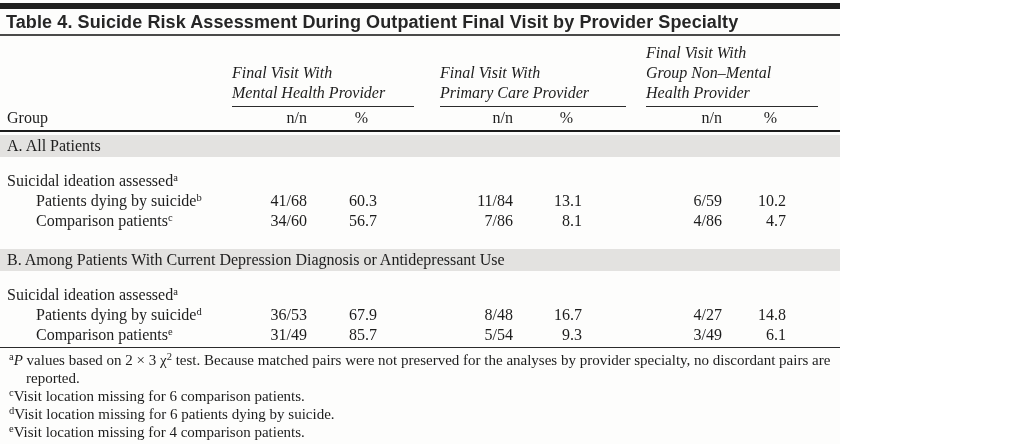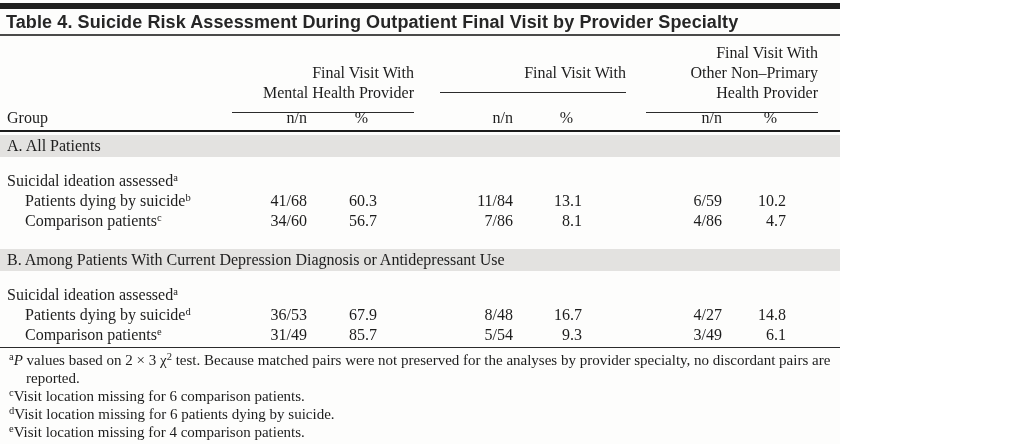--- a/index.html
+++ b/index.html
@@ -19,24 +19,25 @@
     font-weight: bold;
     font-size: 18px;
     line-height: 19px;
     color: #262626;
     border-bottom: 2px solid #4a4a4a;
     letter-spacing: 0.1px;
   }
   .header-region { position: relative; height: 94px; border-bottom: 2px solid #1c1c1c; }
   .colgroup {
     position: absolute;
-    text-align: right;
+    text-align: left;
     line-height: 20px;
-    padding-bottom: 9px;
+    padding-bottom: 3px;
     border-bottom: 1.5px solid #2b2b2b;
+    font-style: italic;
   }
   .cg1 { left: 232px; width: 182px; top: 27px; }
   .cg2 { left: 440px; width: 186px; top: 27px; }
   .cg3 { left: 646px; width: 172px; top: 7px; }
   .grid-cols {
     display: grid;
     grid-template-columns: 240px 67px 70px 136px 69px 140px 64px 172px;
   }
   .subhead { position: absolute; left: 0; right: 4px; bottom: 3px; line-height: 18px; }
   .cell-label { padding-left: 7px; text-align: left; }
@@ -44,21 +45,21 @@
   .pct-pad { padding-right: 9px; }
   .band {
     height: 22px; line-height: 22px;
     background: #e3e2e0;
     padding-left: 7px;
   }
   .band-a { margin-top: 3px; }
   .band-b { margin-top: 18px; }
   .rows { margin-top: 14px; }
   .trow { height: 20px; line-height: 20px; }
-  .indent { padding-left: 25px; }
+  .indent { padding-left: 36px; }
   sup, .sup {
     font-size: 10.5px;
     vertical-align: 5px;
     line-height: 0;
   }
   .mid-rule { border-top: 1.5px solid #2b2b2b; margin-top: 2px; }
   .footnotes { padding: 3px 8px 0 9px; font-size: 15px; line-height: 18px; }
   .fn-cont { padding-left: 17px; }
   .ital { font-style: italic; }
   .bottom-rule { margin-top: 10px; border-top: 3px solid #55565a; }
@@ -74,25 +75,26 @@
 
   <div class="header-region">
 
     <div class="colgroup cg1">
       <div>Final Visit With</div>
       <div>Mental Health Provider</div>
     </div>
 
     <div class="colgroup cg2">
       <div>Final Visit With</div>
+      <div>Primary Care Provider</div>
     </div>
 
     <div class="colgroup cg3">
       <div>Final Visit With</div>
-      <div>Other Non–Primary</div>
+      <div>Group Non–Mental</div>
       <div>Health Provider</div>
     </div>
 
     <div class="subhead grid-cols">
       <div class="cell-label">Group</div>
       <div class="cell-num">n/n</div>
       <div class="cell-num pct-pad">%</div>
       <div class="cell-num">n/n</div>
       <div class="cell-num pct-pad">%</div>
       <div class="cell-num">n/n</div>

